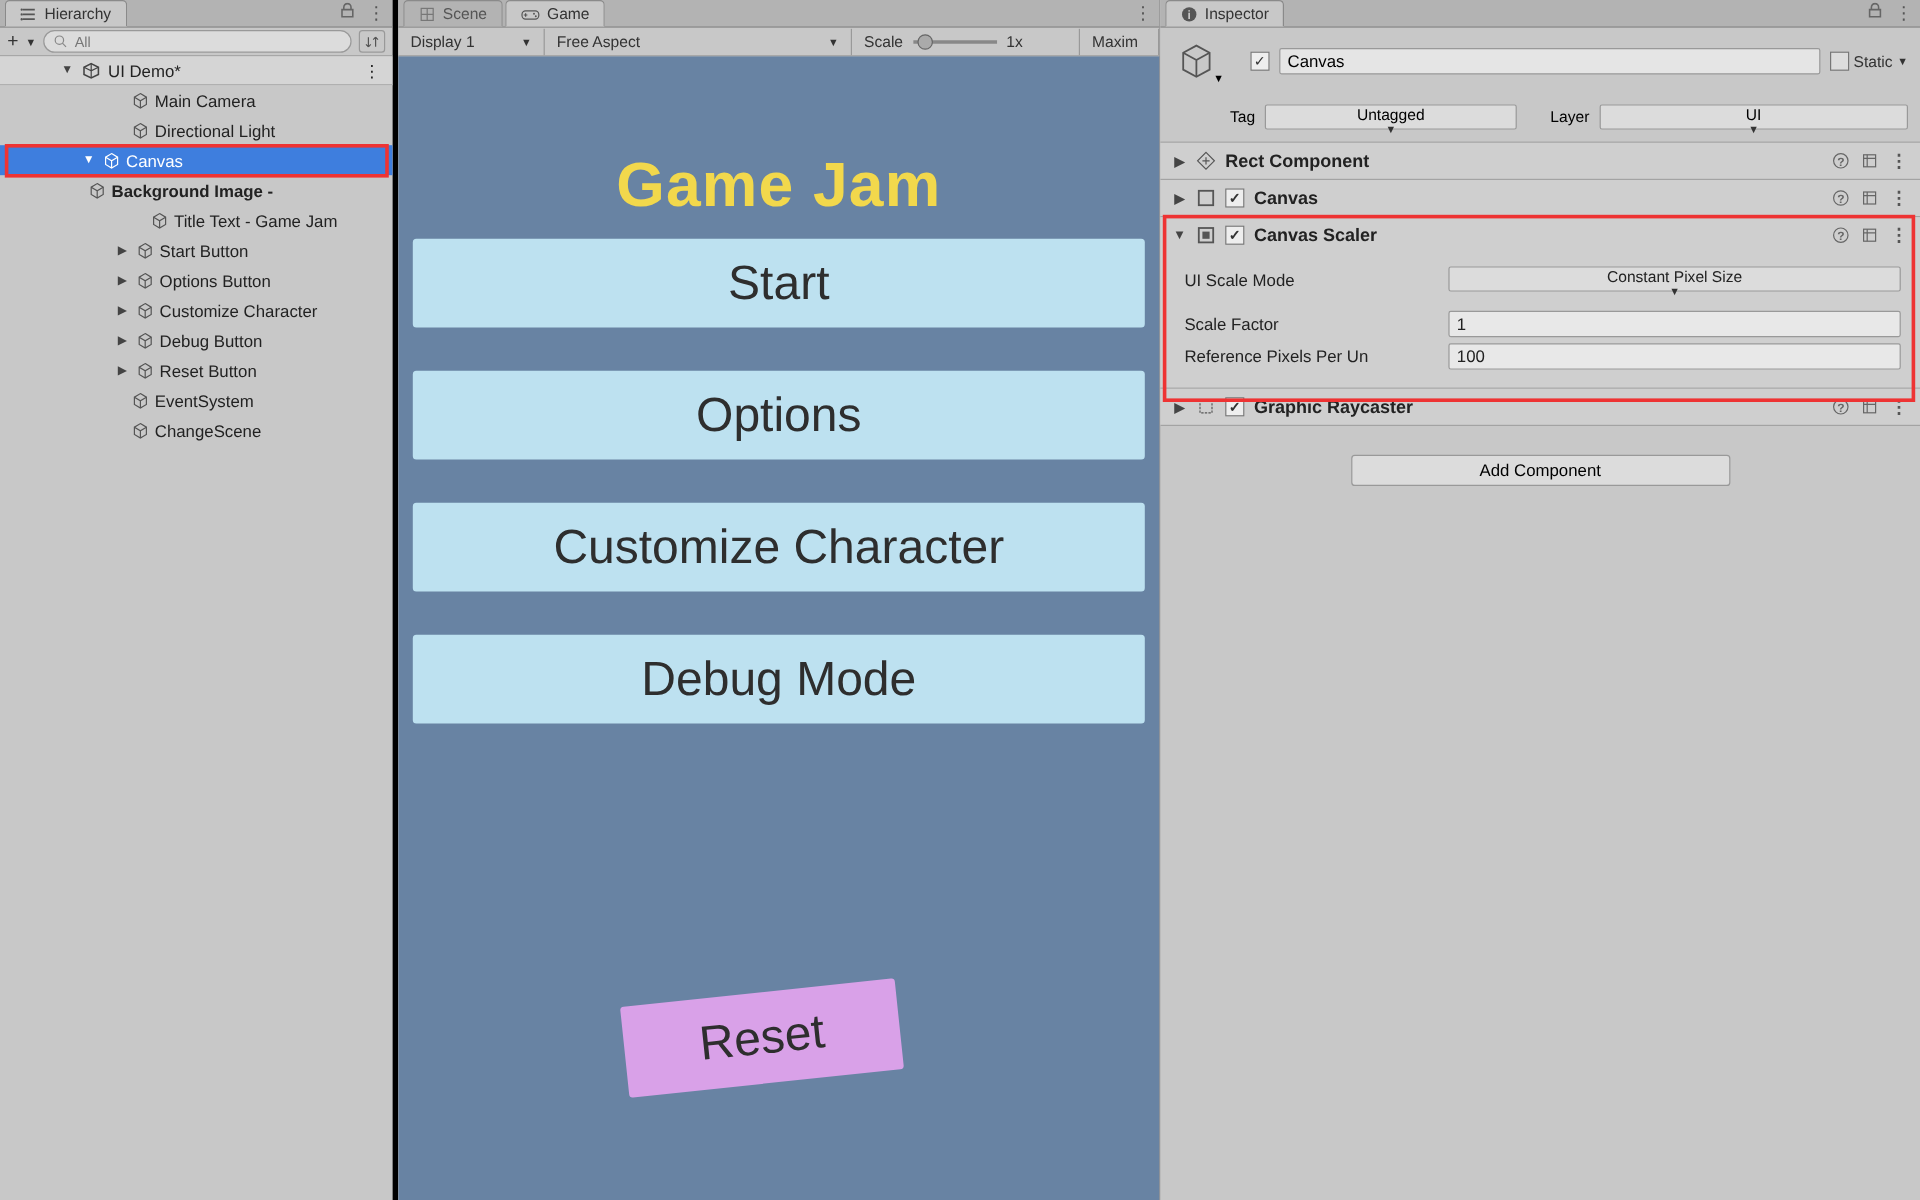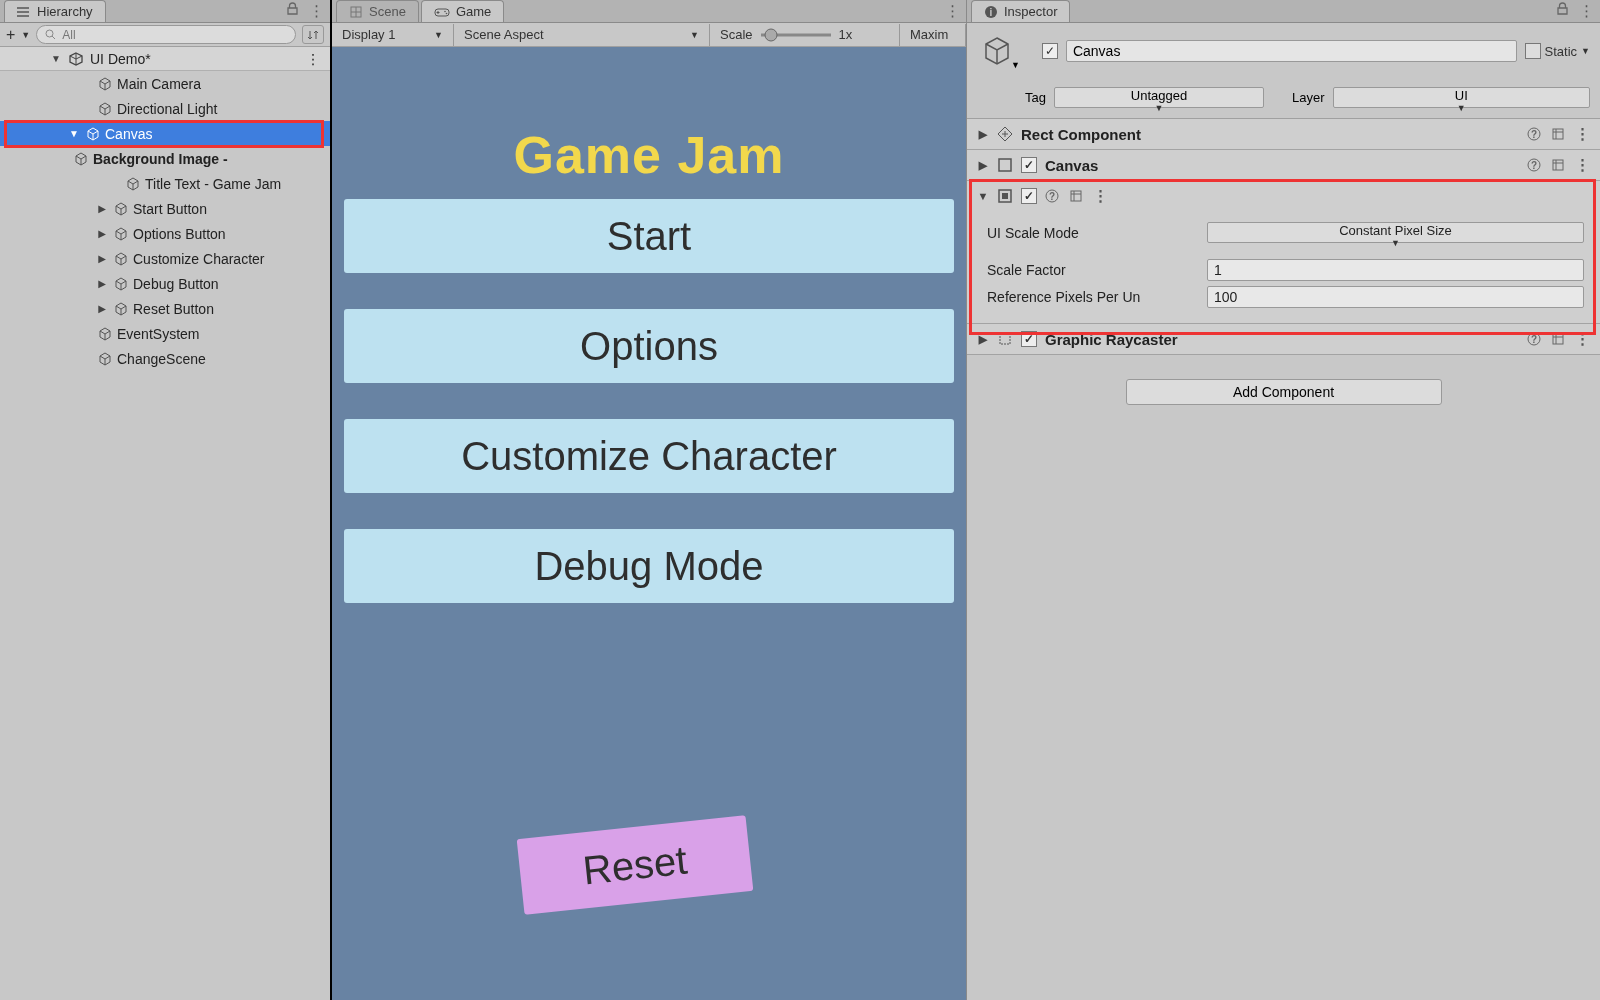--- a/index.html
+++ b/index.html
@@ -2,42 +2,42 @@
 <html><head>
 <meta charset="utf-8">
 <style>
 * { box-sizing: border-box; margin: 0; padding: 0; font-family: Arial, Helvetica, sans-serif; }
 body { width: 1600px; height: 1000px; background: #b3b3b3; overflow: hidden; position: relative; }
 
 .root { display: flex; width: 1600px; height: 1000px; }
 
 
 .panel { display: flex; flex-direction: column; background: #c8c8c8; }
-.hierarchy { width: 332px; border-right: 2px solid #000000; }
+.hierarchy { width: 332px; border-right: 5px solid #000000; }
 .center { width: 635px; border-right: 1px solid #8a8a8a; display: flex; flex-direction: column; }
 .inspector { flex: 1; display: flex; flex-direction: column; }
 
 
 .tabrow { height: 23px; background: #b3b3b3; display: flex; align-items: flex-end; border-bottom: 1px solid #8a8a8a; padding-left: 4px; position: relative; }
 .tab { background: #c8c8c8; height: 22px; border: 1px solid #8a8a8a; border-bottom: none; border-radius: 4px 4px 0 0; padding: 0 12px; display: flex; align-items: center; gap: 6px; margin-right: 2px; font-size: 13px; color: #333; }
 .tab.inactive { background: #b3b3b3; color: #555; align-items: center; }
 .tabrow .right-icons { position: absolute; right: 6px; top: 2px; display: flex; gap: 10px; color: #555; font-size: 15px; }
 
 
 .htool { height: 24px; background: #c8c8c8; border-bottom: 1px solid #a0a0a0; display: flex; align-items: center; padding: 0 6px; gap: 6px; }
 .plus { font-size: 16px; color: #333; }
 .dd { font-size: 9px; color: #333; }
 .search { flex: 1; height: 19px; border-radius: 10px; border: 1px solid #999; background: #dcdcdc; display: flex; align-items: center; padding: 0 8px; font-size: 12px; color: #777; gap: 6px; }
 .sortbtn { width: 22px; height: 19px; background: #c8c8c8; border: 1px solid #999; border-radius: 3px; display: flex; align-items: center; justify-content: center; font-size: 10px; }
 
 
 .tree { flex: 1; background: #c8c8c8; font-size: 14px; color: #222; position: relative; }
 .scene-header { height: 24px; background: #d5d5d5; display: flex; align-items: center; padding-left: 50px; border-bottom: 1px solid #b0b0b0; gap: 6px; }
 .node { height: 25px; display: flex; align-items: center; gap: 4px; padding-left: 0; }
-.indent1 { padding-left: 80px; }
+.indent1 { padding-left: 80px; margin-left: 12px; }
 .indent2 { padding-left: 100px; }
 .fold { width: 12px; font-size: 10px; color: #444; text-align: center; display: inline-block; }
 .cube { width: 17px; height: 17px; display: inline-flex; align-items: center; justify-content: center; }
 .selected { background: #3e7ede; color: #fff; }
 .hl-red { position: absolute; border: 3px solid #e33; pointer-events: none; }
 
 
 .ctool { height: 24px; background: #c8c8c8; border-bottom: 1px solid #a0a0a0; display: flex; align-items: center; font-size: 13px; color: #333; }
 .csel { height: 22px; border-right: 1px solid #999; display: flex; align-items: center; padding: 0 10px; gap: 6px; }
 .csel .dd { margin-left: auto; }
@@ -289,21 +289,21 @@
       <div class="right-icons">
           <span>⋮</span>
         </div>
     </div>
     <div class="ctool">
       <div class="csel" style="width:122px;">
           <span>Display 1</span>
           <span class="dd">▼</span>
         </div>
       <div class="csel" style="width:256px;">
-          <span>Scene Aspect</span>
+          <span>Free Aspect</span>
           <span class="dd">▼</span>
         </div>
       <div class="csel" style="width:190px; gap:8px;">
         <span>Scale</span>
         <svg width="70" height="14">
             <line x1="0" y1="7" x2="70" y2="7" stroke="#888" stroke-width="3"></line>
             <circle cx="10" cy="7" r="6" fill="#aaa" stroke="#666"></circle>
           </svg>
         <span>1x</span>
       </div>
@@ -447,20 +447,21 @@
     <div class="comp">
       <div class="comp-head">
         <span class="fold">▼</span>
         <span>
               <svg width="16" height="16">
                 <rect x="2" y="2" width="12" height="12" fill="none" stroke="#555" stroke-width="1.5"></rect>
                 <rect x="5" y="5" width="6" height="6" fill="#555"></rect>
               </svg>
             </span>
         <span class="chk">✓</span>
+        <span class="title">Canvas Scaler</span>
         <div class="ricons">
               <span>
                 <svg width="14" height="14">
                   <circle cx="7" cy="7" r="6" fill="none" stroke="#666"></circle>
                   <text x="7" y="11" text-anchor="middle" font-size="10" fill="#666">?</text>
                 </svg>
               </span>
               <span>
                 <svg width="14" height="14">
                   <rect x="2" y="2" width="10" height="10" fill="none" stroke="#666"></rect>

